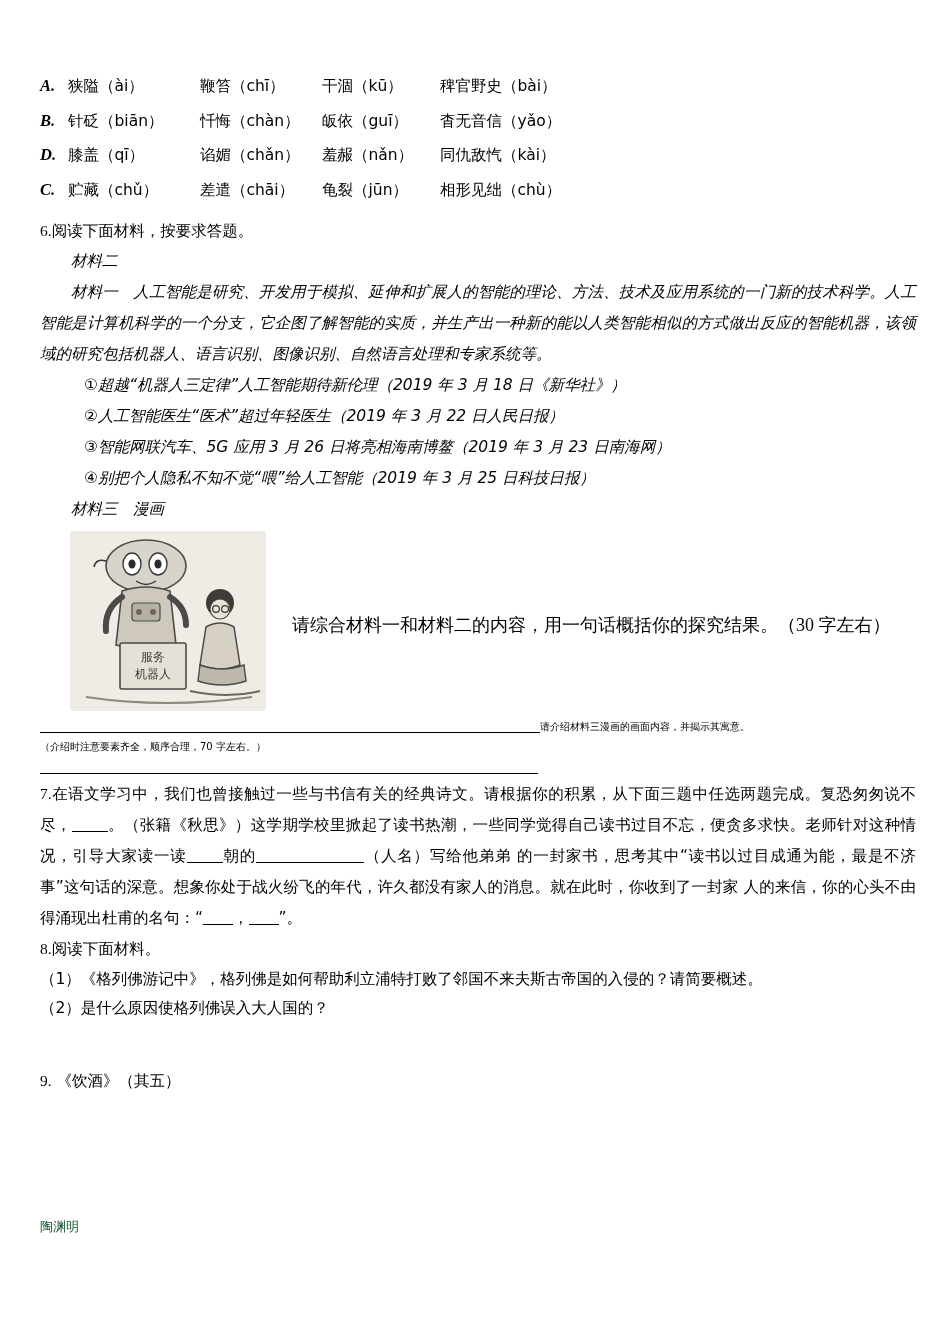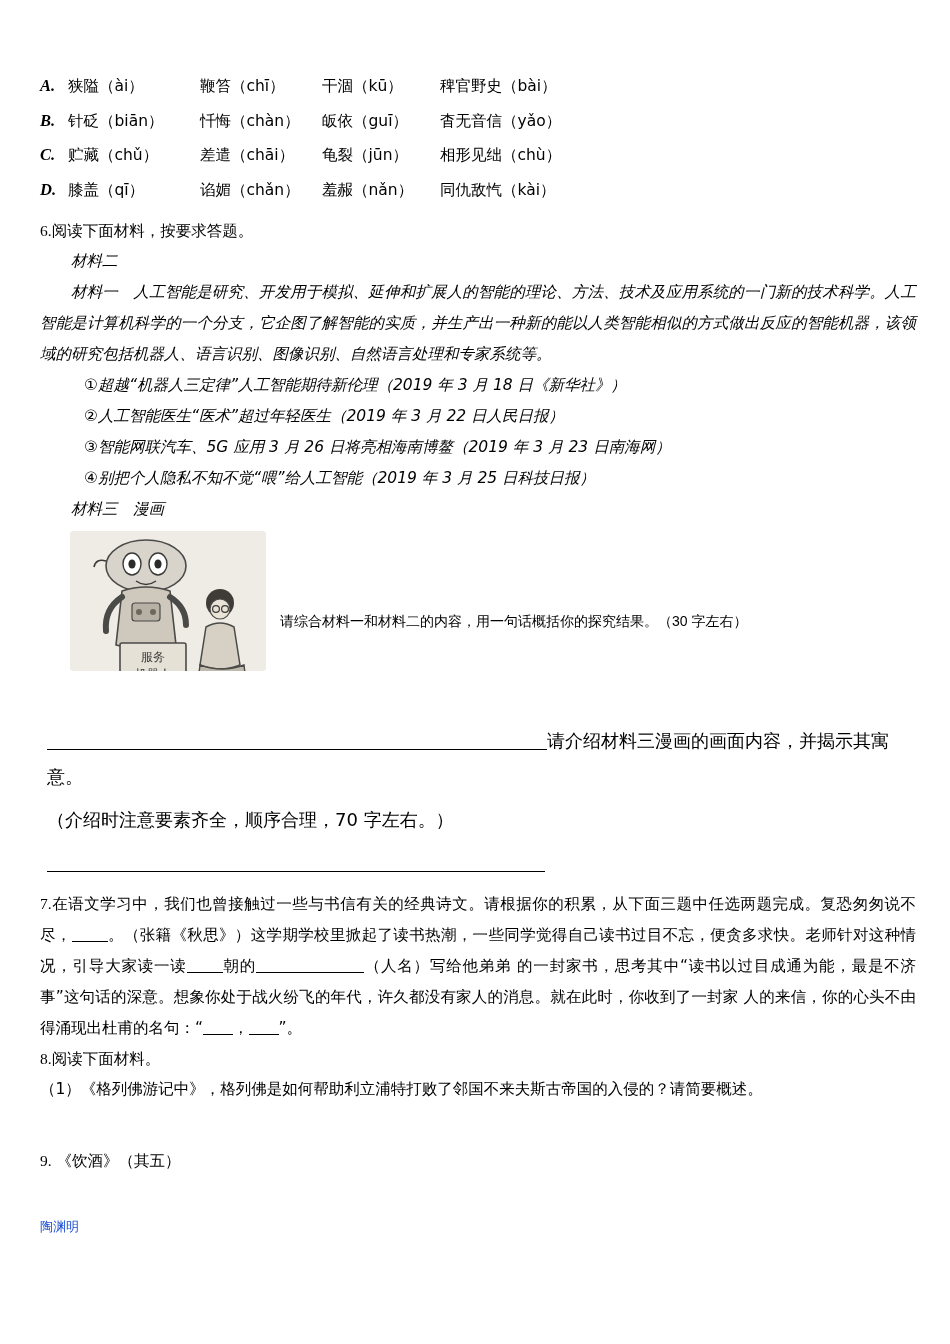--- a/index.html
+++ b/index.html
@@ -90,41 +90,41 @@
   .comic-wrap {
     position: relative;
     margin-top: 6px;
     height: 185px;
   }
   .comic {
     position: absolute;
     left: 30px;
     top: 0;
     width: 196px;
-    height: 140px;
+    height: 180px;
     background: #efebe4;
     border-radius: 4px;
     overflow: hidden;
   }
   .comic svg { display:block; }
   .comic-caption {
     position: absolute;
-    left: 240px;
+    left: 252px;
     top: 78px;
     width: 620px;
-    font-family: Liberation Sans, sans-serif;
-    font-size: 14px;
+    font-family: Liberation Serif, serif;
+    font-size: 18px;
     line-height: 1.8;
   }
 
   .blank-line-row {
     font-family: "DejaVu Sans", sans-serif;
-    font-size: 18px;
+    font-size: 10px;
     line-height: 2.0;
-    margin: 7px;
+    margin: 0;
   }
   .ul-long {
     display: inline-block;
     border-bottom: 1px solid #000;
     width: 500px;
     height: 16px;
     vertical-align: -3px;
   }
   .ul-mid {
     display: inline-block;
@@ -154,21 +154,21 @@
     height: 14px;
     vertical-align: -2px;
   }
 
   .footer-name {
     position: absolute;
     left: 40px;
     top: 1218px;
     font-family: "DejaVu Sans", sans-serif;
     font-size: 13px;
-    color: #1d4ed8;
+    color: #14532d;
   }
   .sec-head {
     font-family: "DejaVu Sans", sans-serif;
     font-size: 15.5px;
     line-height: 1.9;
   }
   .poem-line {
     font-family: "DejaVu Sans", sans-serif;
     font-size: 15.5px;
     line-height: 1.9;
@@ -181,24 +181,24 @@
 <div class="page">
   <div class="content">
 
     <div class="choice-row">
       <span class="choice-letter">A.</span><span class="choice-item ci-1">狭隘（ài）</span><span class="choice-item ci-2">鞭笞（chī）</span><span class="choice-item ci-3">干涸（kū）</span><span class="choice-item ci-4">稗官野史（bài）</span>
     </div>
     <div class="choice-row">
       <span class="choice-letter">B.</span><span class="choice-item ci-1">针砭（biān）</span><span class="choice-item ci-2">忏悔（chàn）</span><span class="choice-item ci-3">皈依（guī）</span><span class="choice-item ci-4">杳无音信（yǎo）</span>
     </div>
     <div class="choice-row">
+      <span class="choice-letter">D.</span><span class="choice-item ci-1">膝盖（qī）</span><span class="choice-item ci-2">谄媚（chǎn）</span><span class="choice-item ci-3">羞赧（nǎn）</span><span class="choice-item ci-4">同仇敌忾（kài）</span>
+    </div>
+    <div class="choice-row">
       <span class="choice-letter">C.</span><span class="choice-item ci-1">贮藏（chǔ）</span><span class="choice-item ci-2">差遣（chāi）</span><span class="choice-item ci-3">龟裂（jūn）</span><span class="choice-item ci-4">相形见绌（chù）</span>
-    </div>
-    <div class="choice-row">
-      <span class="choice-letter">D.</span><span class="choice-item ci-1">膝盖（qī）</span><span class="choice-item ci-2">谄媚（chǎn）</span><span class="choice-item ci-3">羞赧（nǎn）</span><span class="choice-item ci-4">同仇敌忾（kài）</span>
     </div>
 
     <div class="q-line">
       <span class="q-num">6.</span><span>阅读下面材料，按要求答题。</span>
     </div>
 
     <div class="para para-italic indent2">材料二</div>
 
     <div class="para para-italic indent2">
       <span>材料一</span>　<span>人工智能是研究、开发用于模拟、延伸和扩展人的智能的理论、方法、技术及应用系统的一门新的技术科学。人工智能是计算机科学的一个分支，它企图了解智能的实质，并生产出一种新的能以人类智能相似的方式做出反应的智能机器，该领域的研究包括机器人、语言识别、图像识别、自然语言处理和专家系统等。</span>
@@ -257,20 +257,21 @@
     </div>
 
     <div class="para">
       <span class="q-num">7.</span><span>在语文学习中，我们也曾接触过一些与书信有关的经典诗文。请根据你的积累，从下面三题中任选两题完成。复恐匆匆说不尽，</span><span class="ul-s"></span><span>。（张籍《秋思》）这学期学校里掀起了读书热潮，一些同学觉得自己读书过目不忘，便贪多求快。老师针对这种情况，引导大家读一读</span><span class="ul-s"></span><span>朝的</span><span class="ul-m"></span><span>（人名）写给他弟弟 的一封家书，思考其中“读书以过目成通为能，最是不济事”这句话的深意。想象你处于战火纷飞的年代，许久都没有家人的消息。就在此时，你收到了一封家 人的来信，你的心头不由得涌现出杜甫的名句：“</span><span class="ul-xs"></span><span>，</span><span class="ul-xs"></span><span>”。</span>
     </div>
 
     <div class="q-line">
       <span class="q-num">8.</span><span>阅读下面材料。</span>
     </div>
     <div class="q-line">（1）《格列佛游记中》，格列佛是如何帮助利立浦特打败了邻国不来夫斯古帝国的入侵的？请简要概述。</div>
+    <div class="q-line">（2）是什么原因使格列佛误入大人国的？</div>
 
 
     <div class="poem-line">
       <span class="q-num">9.</span> <span>《饮酒》（其五）</span>
     </div>
   </div>
 
   <div class="footer-name">陶渊明</div>
 </div>
 

